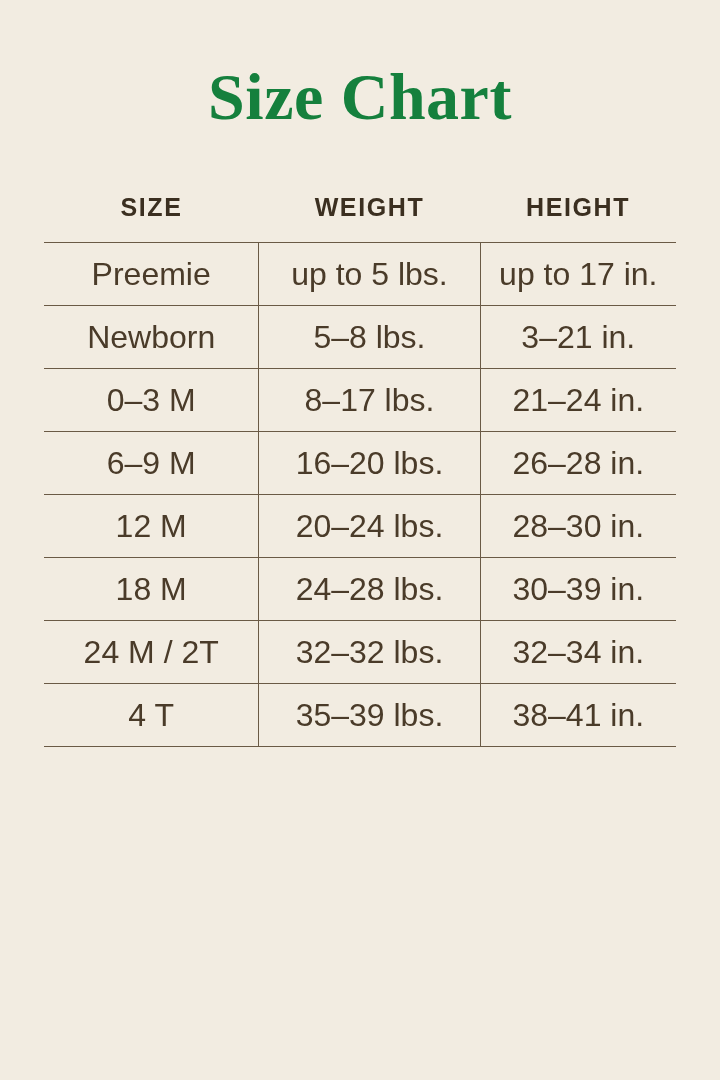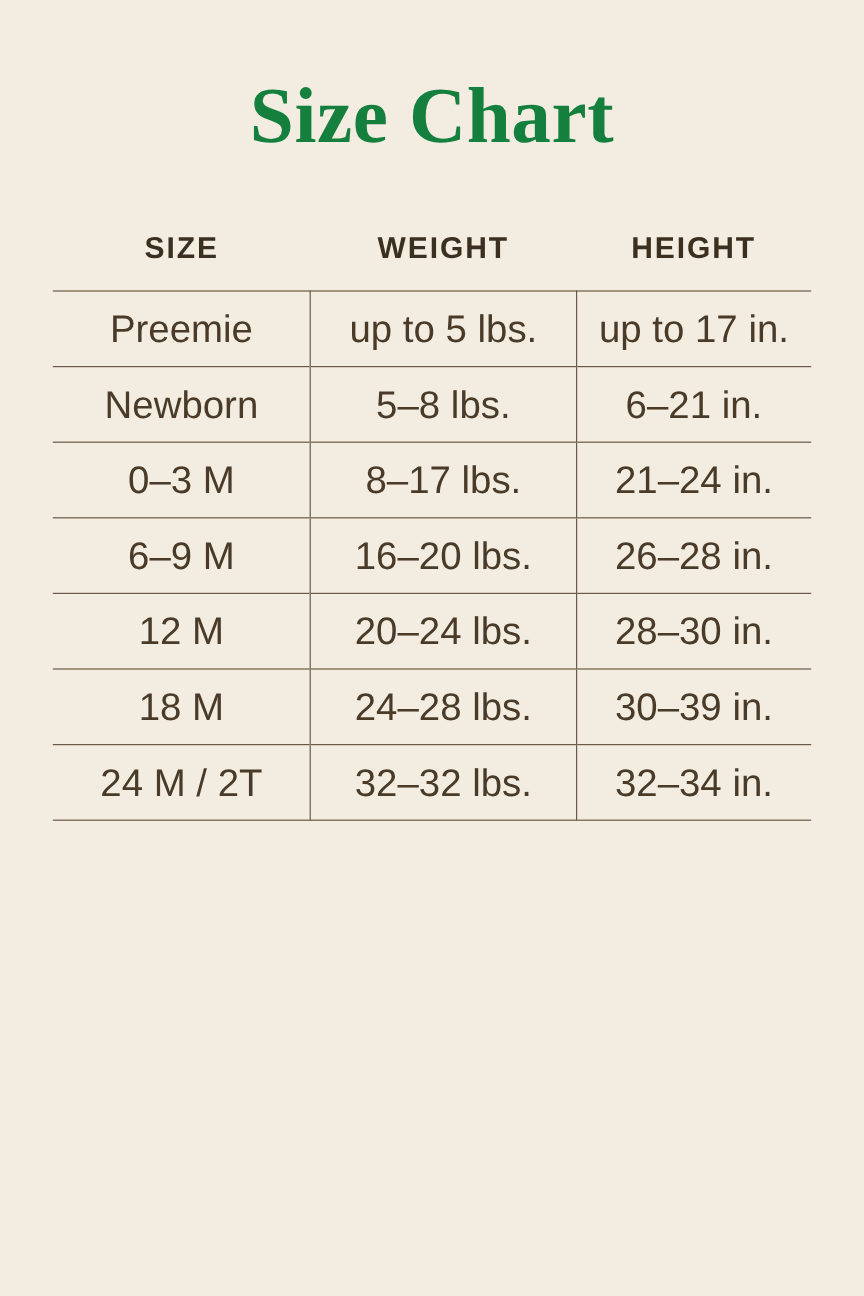--- a/index.html
+++ b/index.html
@@ -103,21 +103,21 @@
       </thead>
       <tbody>
         <tr>
           <td class="col-size">Preemie</td>
           <td class="col-weight">up to 5 lbs.</td>
           <td class="col-height">up to 17 in.</td>
         </tr>
         <tr>
           <td class="col-size">Newborn</td>
           <td class="col-weight">5–8 lbs.</td>
-          <td class="col-height">6–21 in.</td>
+          <td class="col-height">3–21 in.</td>
         </tr>
         <tr>
           <td class="col-size">0–3 M</td>
           <td class="col-weight">8–17 lbs.</td>
           <td class="col-height">21–24 in.</td>
         </tr>
         <tr>
           <td class="col-size">6–9 M</td>
           <td class="col-weight">16–20 lbs.</td>
           <td class="col-height">26–28 in.</td>
@@ -130,17 +130,22 @@
         <tr>
           <td class="col-size">18 M</td>
           <td class="col-weight">24–28 lbs.</td>
           <td class="col-height">30–39 in.</td>
         </tr>
         <tr>
           <td class="col-size">24 M / 2T</td>
           <td class="col-weight">32–32 lbs.</td>
           <td class="col-height">32–34 in.</td>
         </tr>
+        <tr>
+          <td class="col-size">4 T</td>
+          <td class="col-weight">35–39 lbs.</td>
+          <td class="col-height">38–41 in.</td>
+        </tr>
       </tbody>
     </table>
   </div>
 
 </div>
 
 </body></html>

